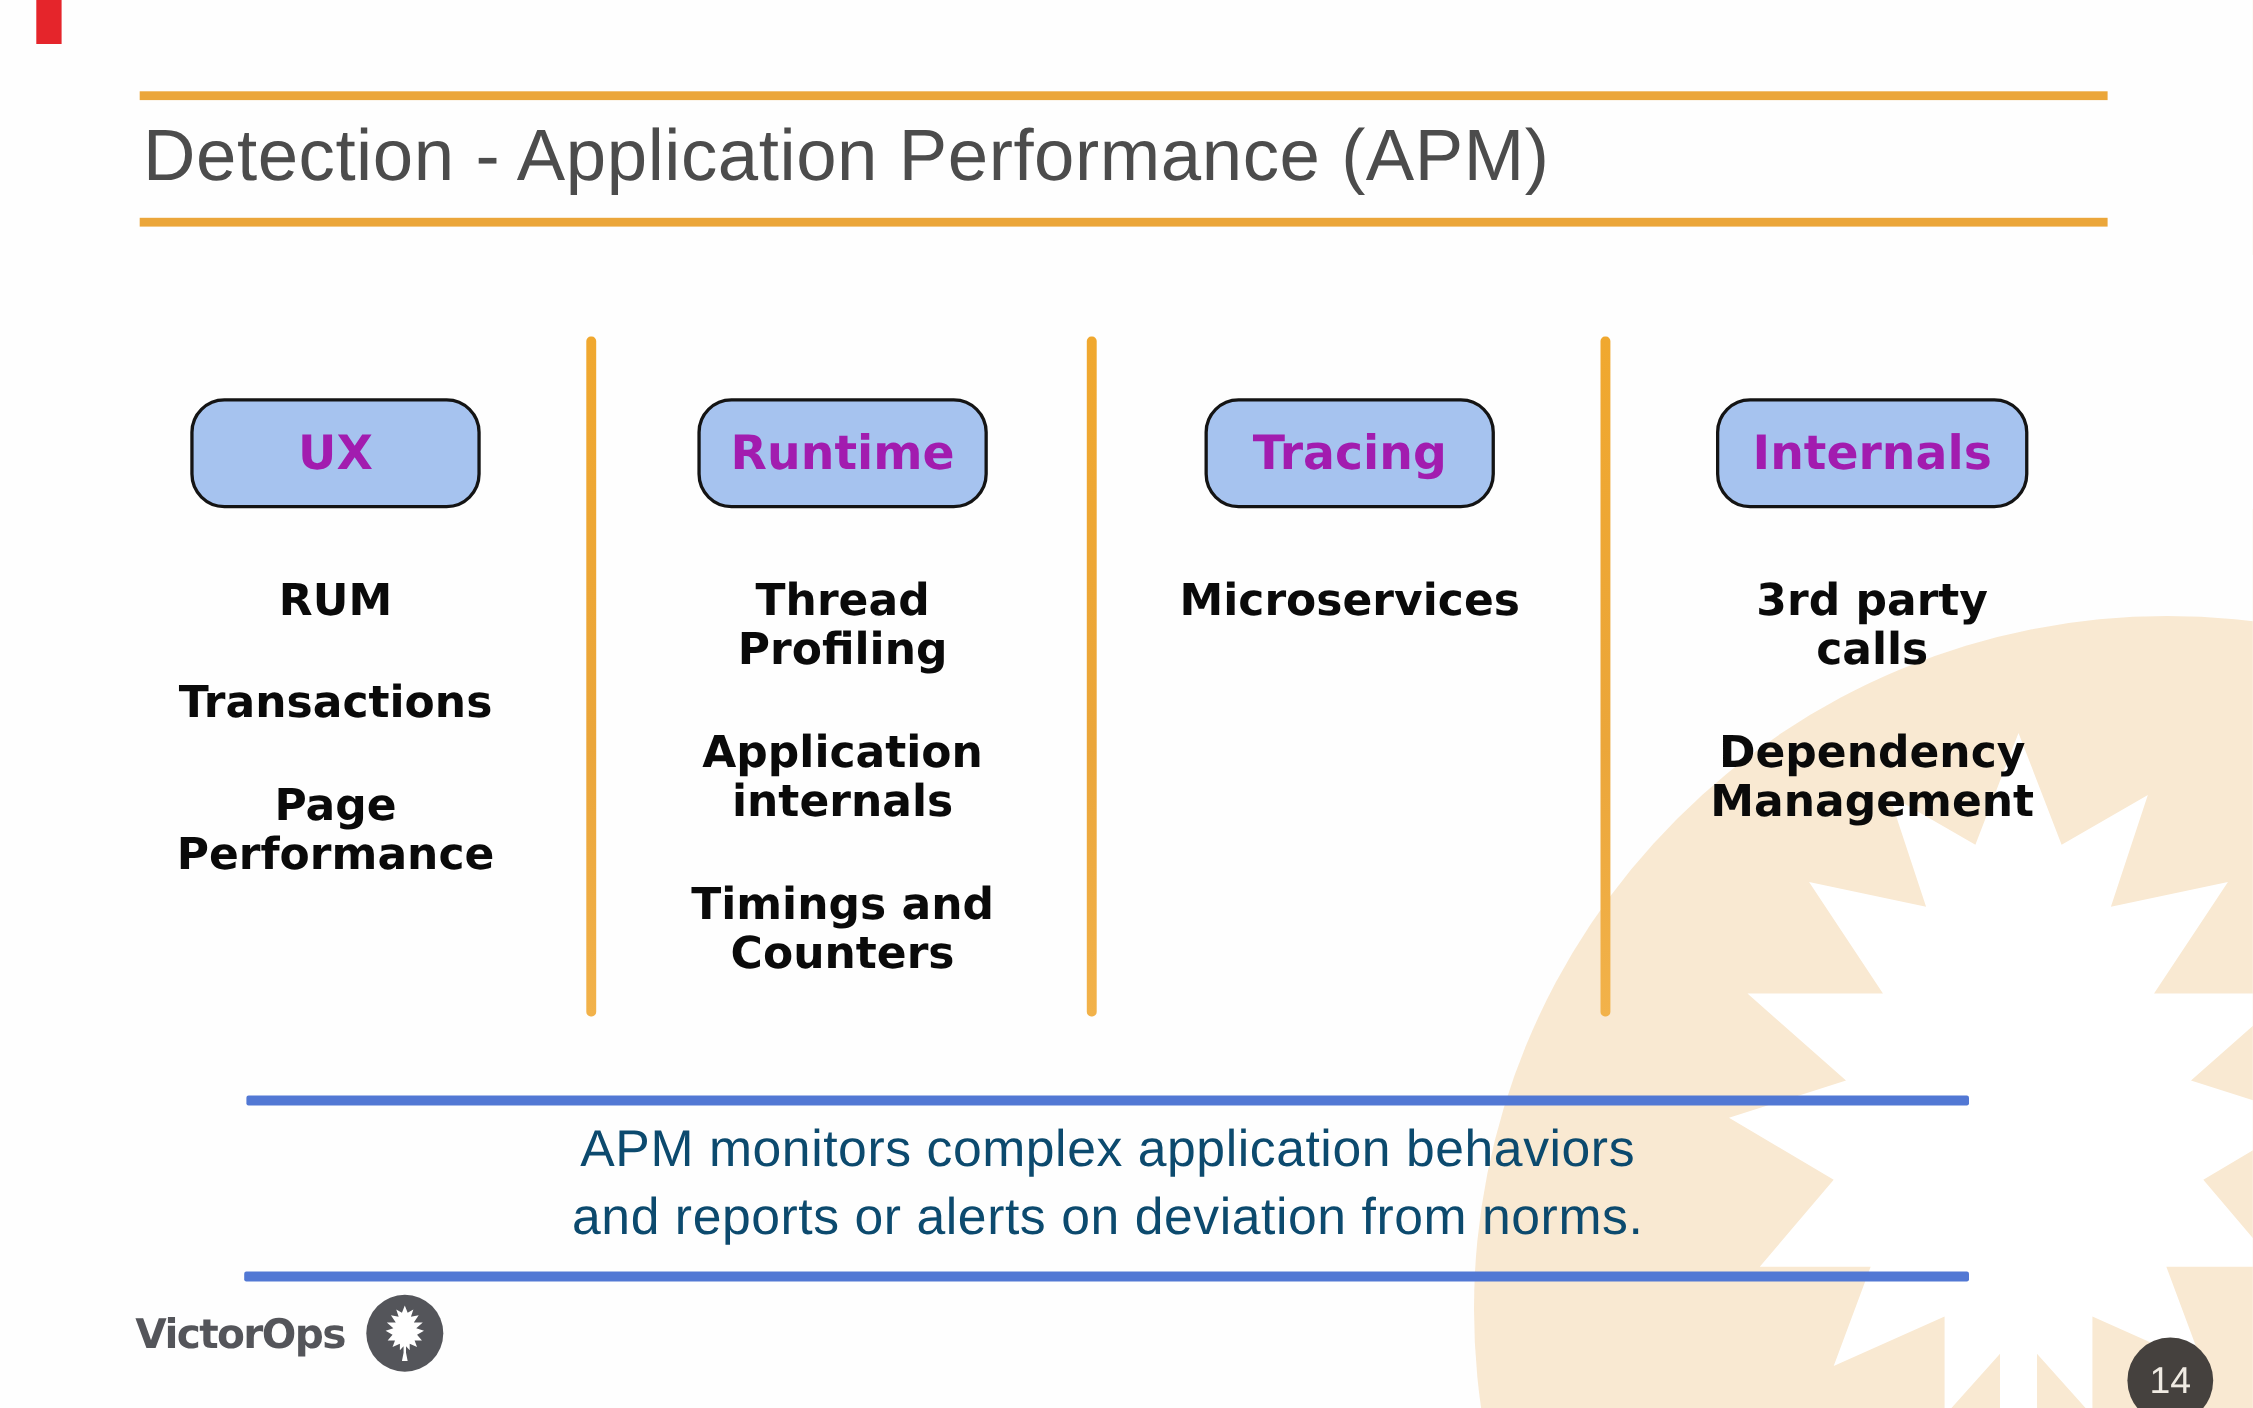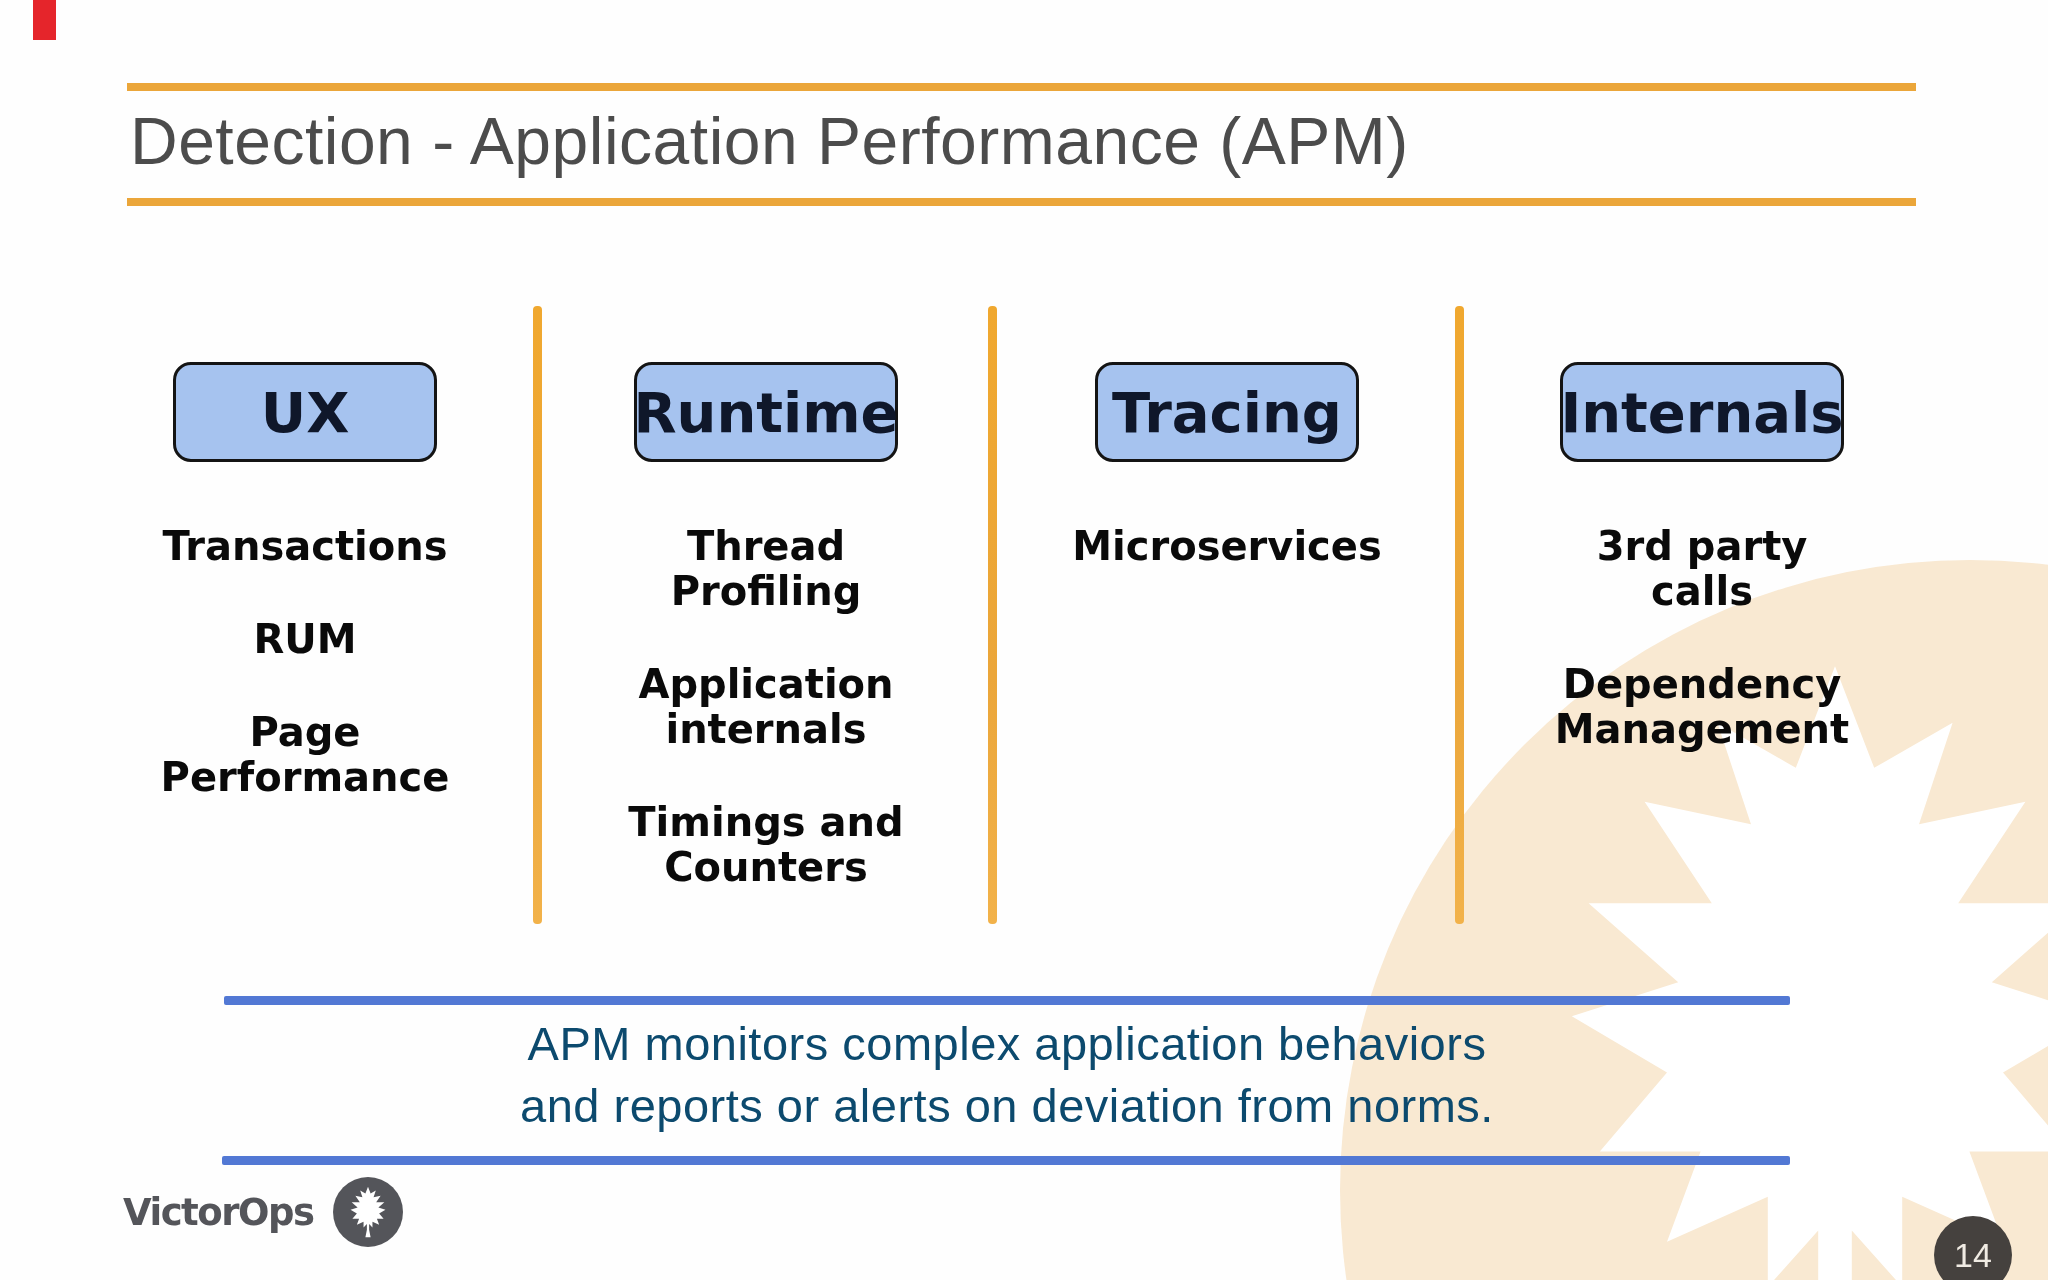--- a/index.html
+++ b/index.html
@@ -30,24 +30,24 @@
     letter-spacing:0.5px;white-space:nowrap;
   }
 
   
   .col{top:362px;width:400px;text-align:center;}
   .col-1{left:105px;} .col-2{left:566px;} .col-3{left:1027px;} .col-4{left:1502px;}
   .pill{
     margin:0 auto;width:258px;height:94px;
     background:var(--button_fill,#a6c3ef);
     border:3px solid var(--button_border,#141414);
-    border-radius:18px;
+    border-radius:31px;
     display:flex;align-items:center;justify-content:center;
-    font-family:"DejaVu Sans", sans-serif;font-weight:bold;font-size:56px;
-    color:#0f172a;
+    font-family:"DejaVu Sans", sans-serif;font-weight:bold;font-size:43px;
+    color:#a21caf;
   }
   .col-4 .pill{width:278px;}
   .col-body{margin-top:62px;}
   .item{
     font-family:"DejaVu Sans", sans-serif;font-weight:bold;
     font-size:40px;line-height:45px;color:#0a0a0a;
     white-space:pre-line;margin-bottom:48px;
   }
 
   
@@ -108,22 +108,22 @@
 <div class="abs title">Detection - Application Performance (APM)</div>
 <div class="abs rule-orange rule-bottom"></div>
 
 <div class="abs divider div-1"></div>
 <div class="abs divider div-2"></div>
 <div class="abs divider div-3"></div>
 
 <div class="abs col col-1">
   <div class="pill">UX</div>
   <div class="col-body">
+    <div class="item">RUM</div>
     <div class="item">Transactions</div>
-    <div class="item">RUM</div>
     <div class="item">Page
 Performance</div>
   </div>
 </div>
 
 <div class="abs col col-2">
   <div class="pill">Runtime</div>
   <div class="col-body">
     <div class="item">Thread
 Profiling</div>

